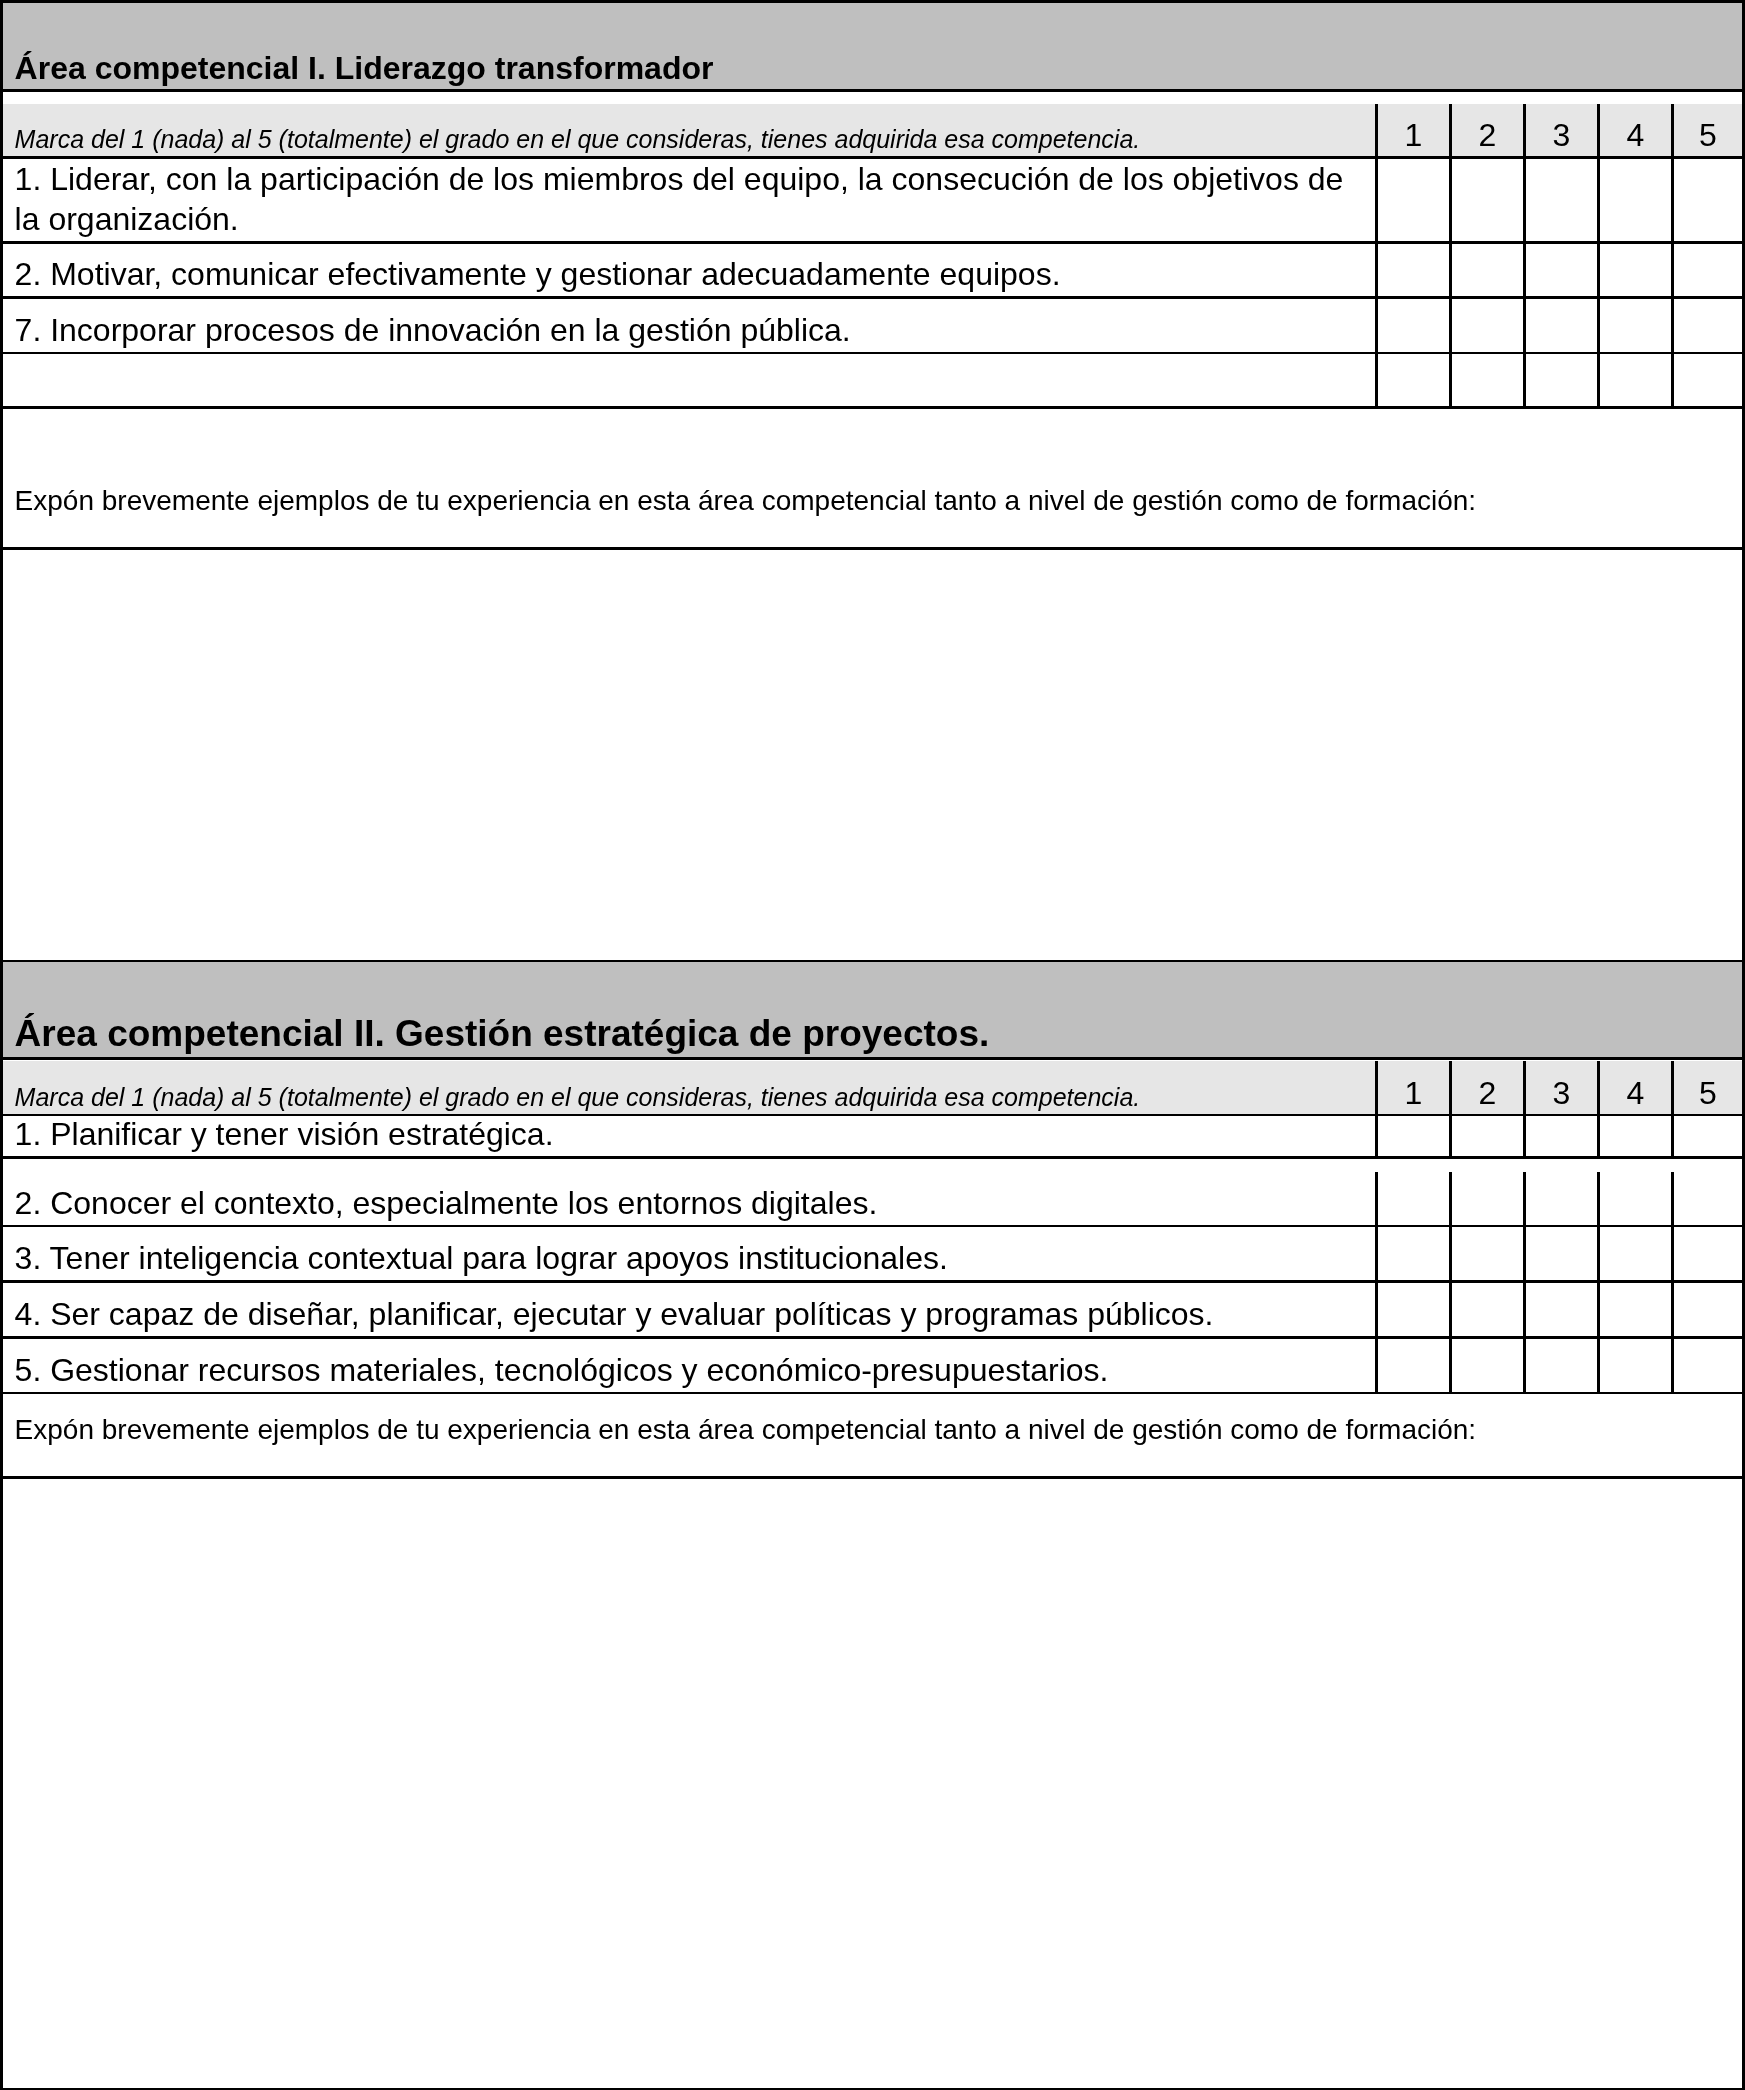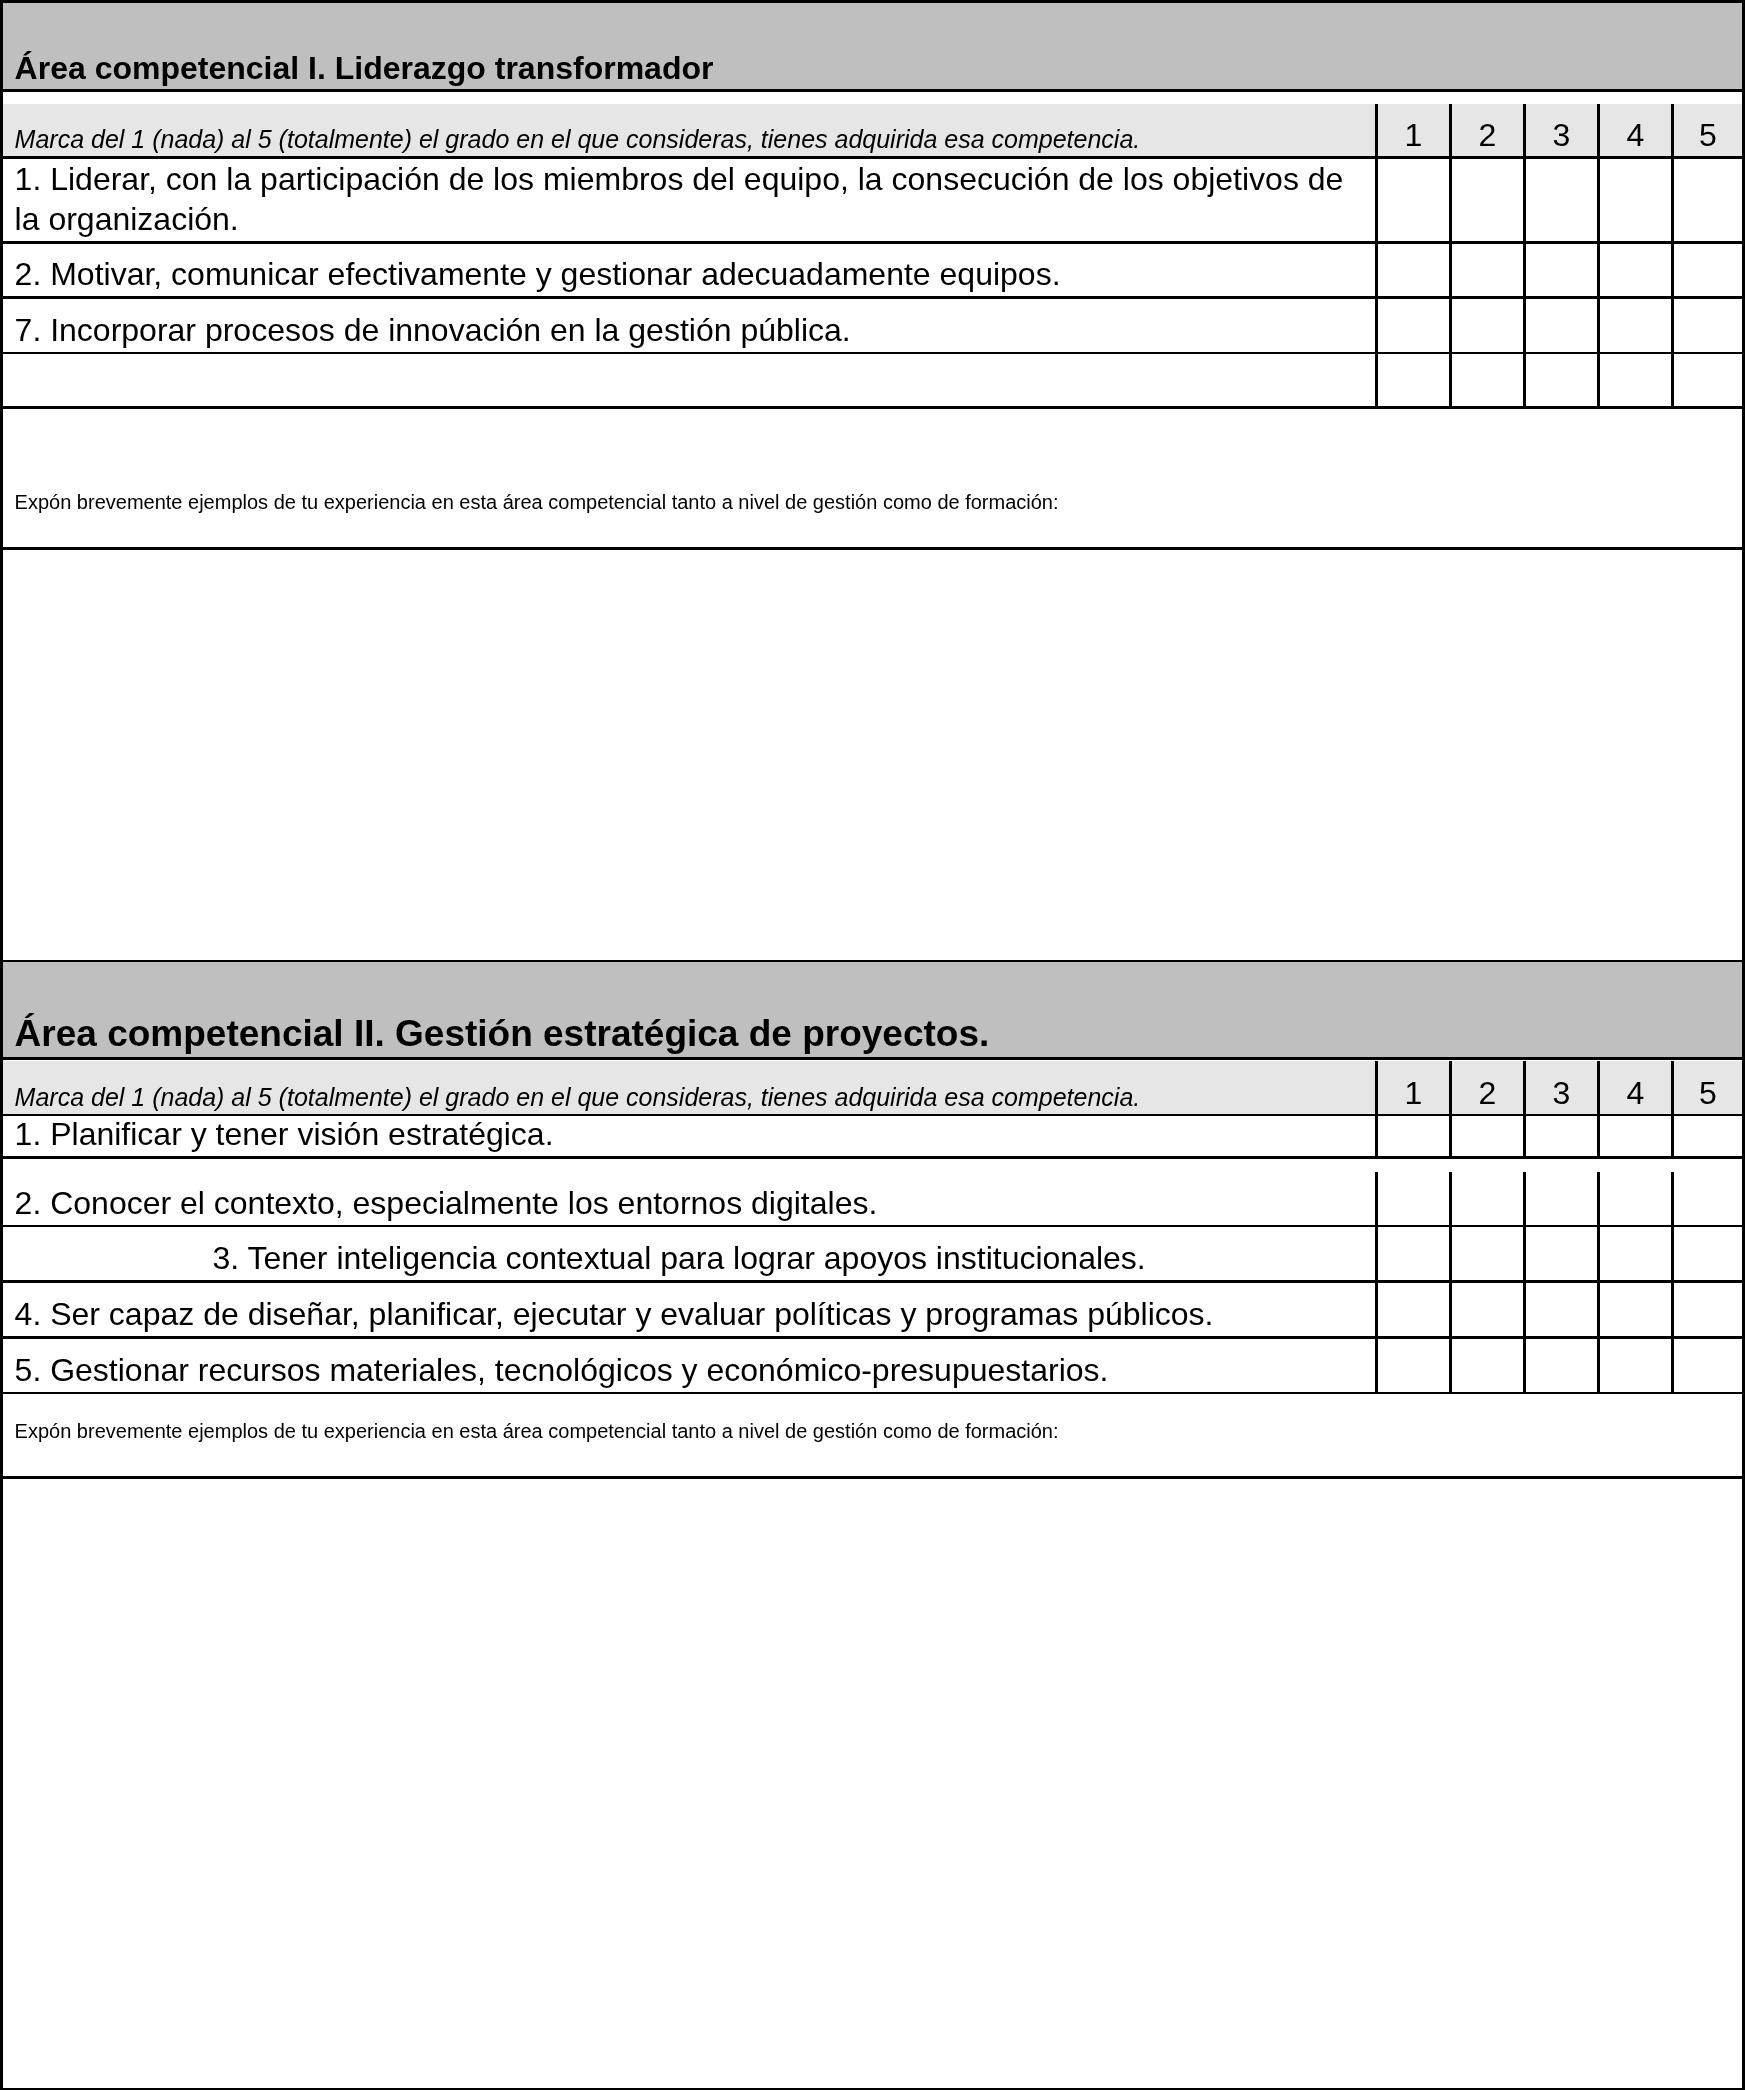--- a/index.html
+++ b/index.html
@@ -8,21 +8,21 @@
     .hdr { position: absolute; left: 0; width: 1739px; background: #bfbfbf; border-bottom: 3.3px solid #000; box-sizing: border-box; }
     .hdr .title { position: absolute; left: 11.6px; bottom: 1.7px; font-weight: bold; white-space: nowrap; }
     .instr { position: absolute; left: 0; width: 1739px; background: #e6e6e6; border-bottom: 3.3px solid #000; box-sizing: border-box; }
     .instr .txt { position: absolute; left: 11.6px; bottom: 1.7px; font-style: italic; font-size: 25px; white-space: nowrap; }
     .row { position: absolute; left: 0; width: 1739px; border-bottom: 3.3px solid #000; box-sizing: border-box; background: #fff; }
     .row .txt { position: absolute; left: 11.6px; bottom: 1.7px; font-size: 32px; line-height: 40px; width: 1329px; }
     .cell { position: absolute; top: 0; bottom: 0; border-left: 3.3px solid #000; box-sizing: border-box; cursor: pointer; }
     .instr .cell { text-align: center; font-size: 32px; }
     .instr .cell span { position: absolute; left: 0; right: 0; bottom: 1.7px; }
     .expon { position: absolute; left: 0; width: 1739px; border-bottom: 3.3px solid #000; box-sizing: border-box; background: #fff; }
-    .expon .txt { position: absolute; left: 11.6px; top: 17px; font-size: 20px; line-height: 40px; width: 1628px; }
+    .expon .txt { position: absolute; left: 11.6px; top: 8px; font-size: 28px; line-height: 56px; width: 1628px; }
     .answer { position: absolute; left: 0; width: 1739px; background: #fff; box-sizing: border-box; border: none; resize: none; outline: none; font-family: "Liberation Sans", sans-serif; font-size: 28px; padding: 11.6px; }
     .answer.with-bottom { border-bottom: 3.3px solid #000; }
   </style>
 </head>
 <body>
 
 <div class="page">
 
   <div class="hdr" style="top:0; height:89px;">
     <span class="title" style="font-size:32px;">Área competencial I. Liderazgo transformador</span>
@@ -123,21 +123,21 @@
 
   <div class="row" style="top:1169px; height:56px;">
     <span class="txt">2. Conocer el contexto, especialmente los entornos digitales.</span>
     <div class="cell" style="left:1372px; width:74px;"></div>
     <div class="cell" style="left:1446px; width:74px;"></div>
     <div class="cell" style="left:1520px; width:74px;"></div>
     <div class="cell" style="left:1594px; width:74px;"></div>
     <div class="cell" style="left:1668px; width:71px;"></div>
   </div>
 
-  <div class="row" style="top:1224px; height:56px;text-align:center;">
+  <div class="row" style="top:1224px; height:56px;">
     <span class="txt">3. Tener inteligencia contextual para lograr apoyos institucionales.</span>
     <div class="cell" style="left:1372px; width:74px;"></div>
     <div class="cell" style="left:1446px; width:74px;"></div>
     <div class="cell" style="left:1520px; width:74px;"></div>
     <div class="cell" style="left:1594px; width:74px;"></div>
     <div class="cell" style="left:1668px; width:71px;"></div>
   </div>
 
   <div class="row" style="top:1280px; height:56px;">
     <span class="txt">4. Ser capaz de diseñar, planificar, ejecutar y evaluar políticas y programas públicos.</span>

